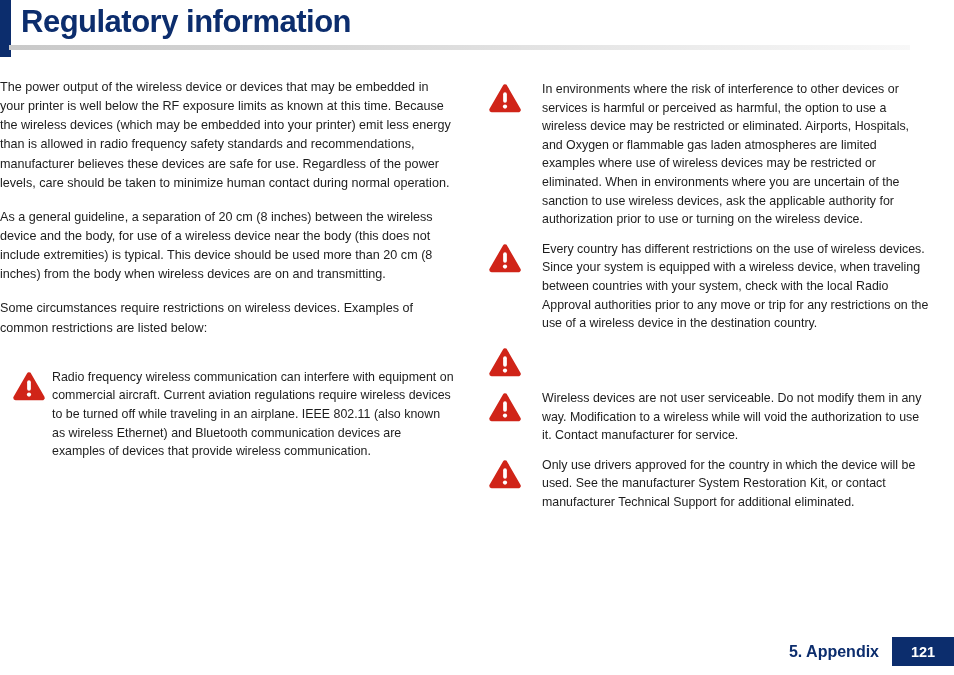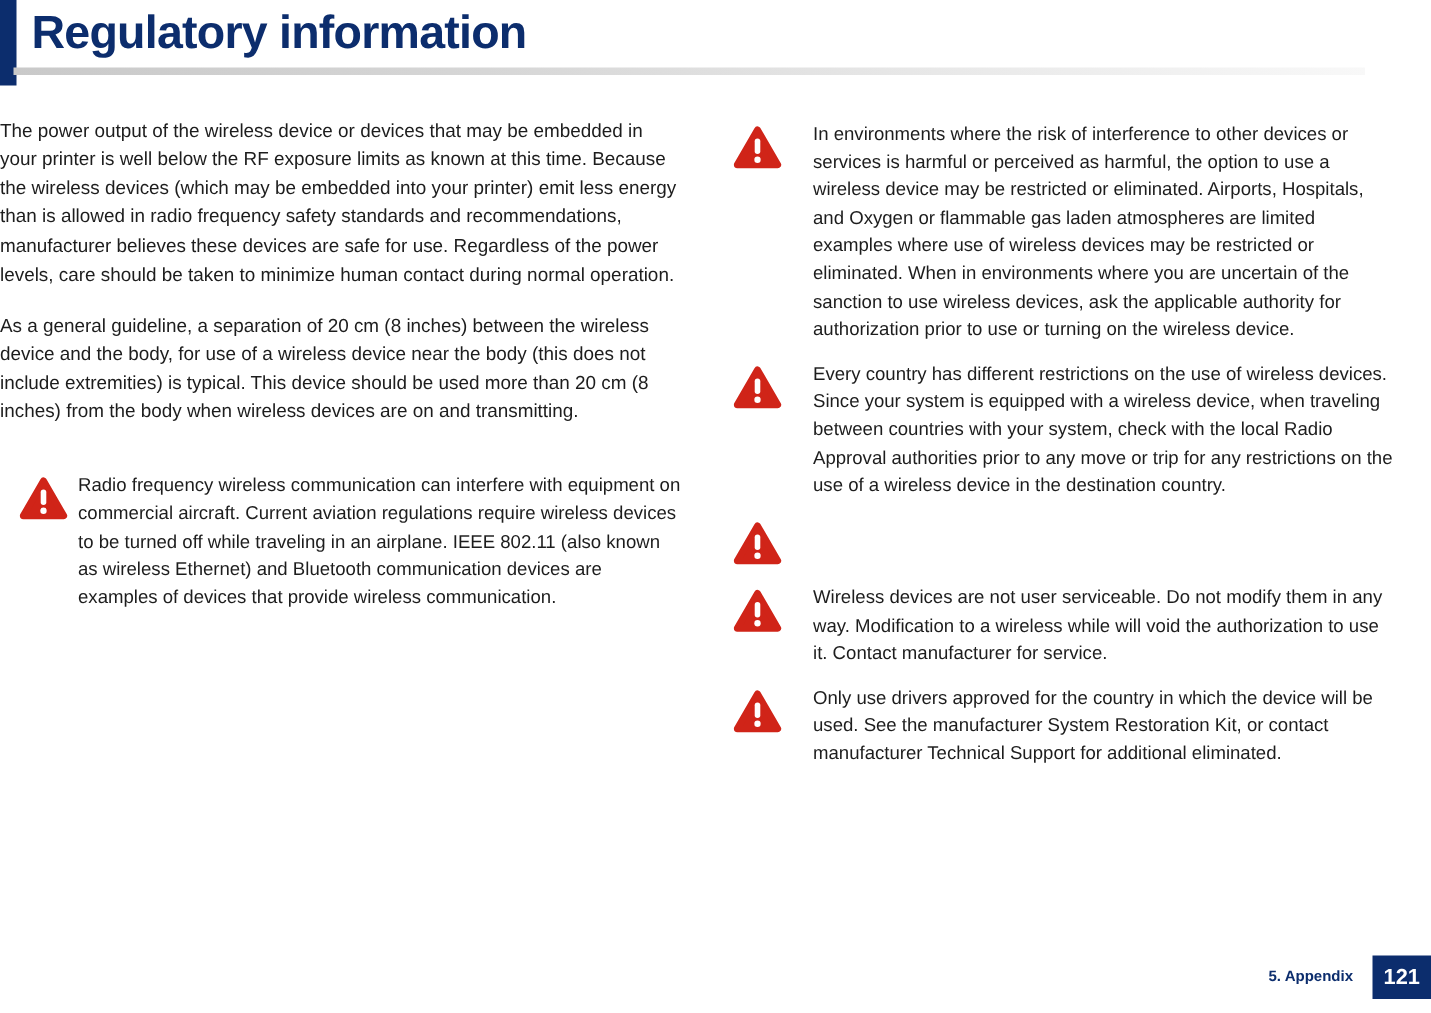--- a/index.html
+++ b/index.html
@@ -77,48 +77,49 @@
   .footer {
     position: absolute;
     right: 0; bottom: 9px;
     display: flex;
     align-items: center;
     gap: 13px;
   }
   .footer-section {
     color: #0c2d6d;
     font-weight: 700;
-    font-size: 10px;
+    font-size: 16px;
   }
   .page-badge {
     background: #0c2d6d;
     color: #ffffff;
     font-weight: 700;
     font-size: 14.5px;
-    width: 39px;
+    width: 62px;
     height: 29px;
     display: flex;
     align-items: center;
     justify-content: center;
   }
 </style>
 </head>
 <body>
 
 <div class="header">
   <div class="accent-bar"></div>
   <h1 class="page-title">Regulatory information</h1>
   <div class="title-divider"></div>
 </div>
 
 <div class="columns">
 
   <section class="col-left">
     <p class="para">The power output of the wireless device or devices that may be embedded in your printer is well below the RF exposure limits as known at this time. Because the wireless devices (which may be embedded into your printer) emit less energy than is allowed in radio frequency safety standards and recommendations, manufacturer believes these devices are safe for use. Regardless of the power levels, care should be taken to minimize human contact during normal operation.</p>
     <p class="para">As a general guideline, a separation of 20 cm (8 inches) between the wireless device and the body, for use of a wireless device near the body (this does not include extremities) is typical. This device should be used more than 20 cm (8 inches) from the body when wireless devices are on and transmitting.</p>
+    <p class="para">Some circumstances require restrictions on wireless devices. Examples of common restrictions are listed below:</p>
 
     <div class="warning-item">
       <span class="warning-icon-wrap">
         <svg width="34" height="31" viewBox="0 0 64 60" aria-hidden="true">
           <path d="M32 7 L58 52 H6 Z" fill="#d02418" stroke="#d02418" stroke-width="9" stroke-linejoin="round"></path>
           <rect x="28.4" y="18" width="7.2" height="20" rx="3.6" fill="#ffffff"></rect>
           <circle cx="32" cy="45.5" r="4.1" fill="#ffffff"></circle>
         </svg>
       </span>
       <p class="warning-text">Radio frequency wireless communication can interfere with equipment on commercial aircraft. Current aviation regulations require wireless devices to be turned off while traveling in an airplane. IEEE 802.11 (also known as wireless Ethernet) and Bluetooth communication devices are examples of devices that provide wireless communication.</p>

